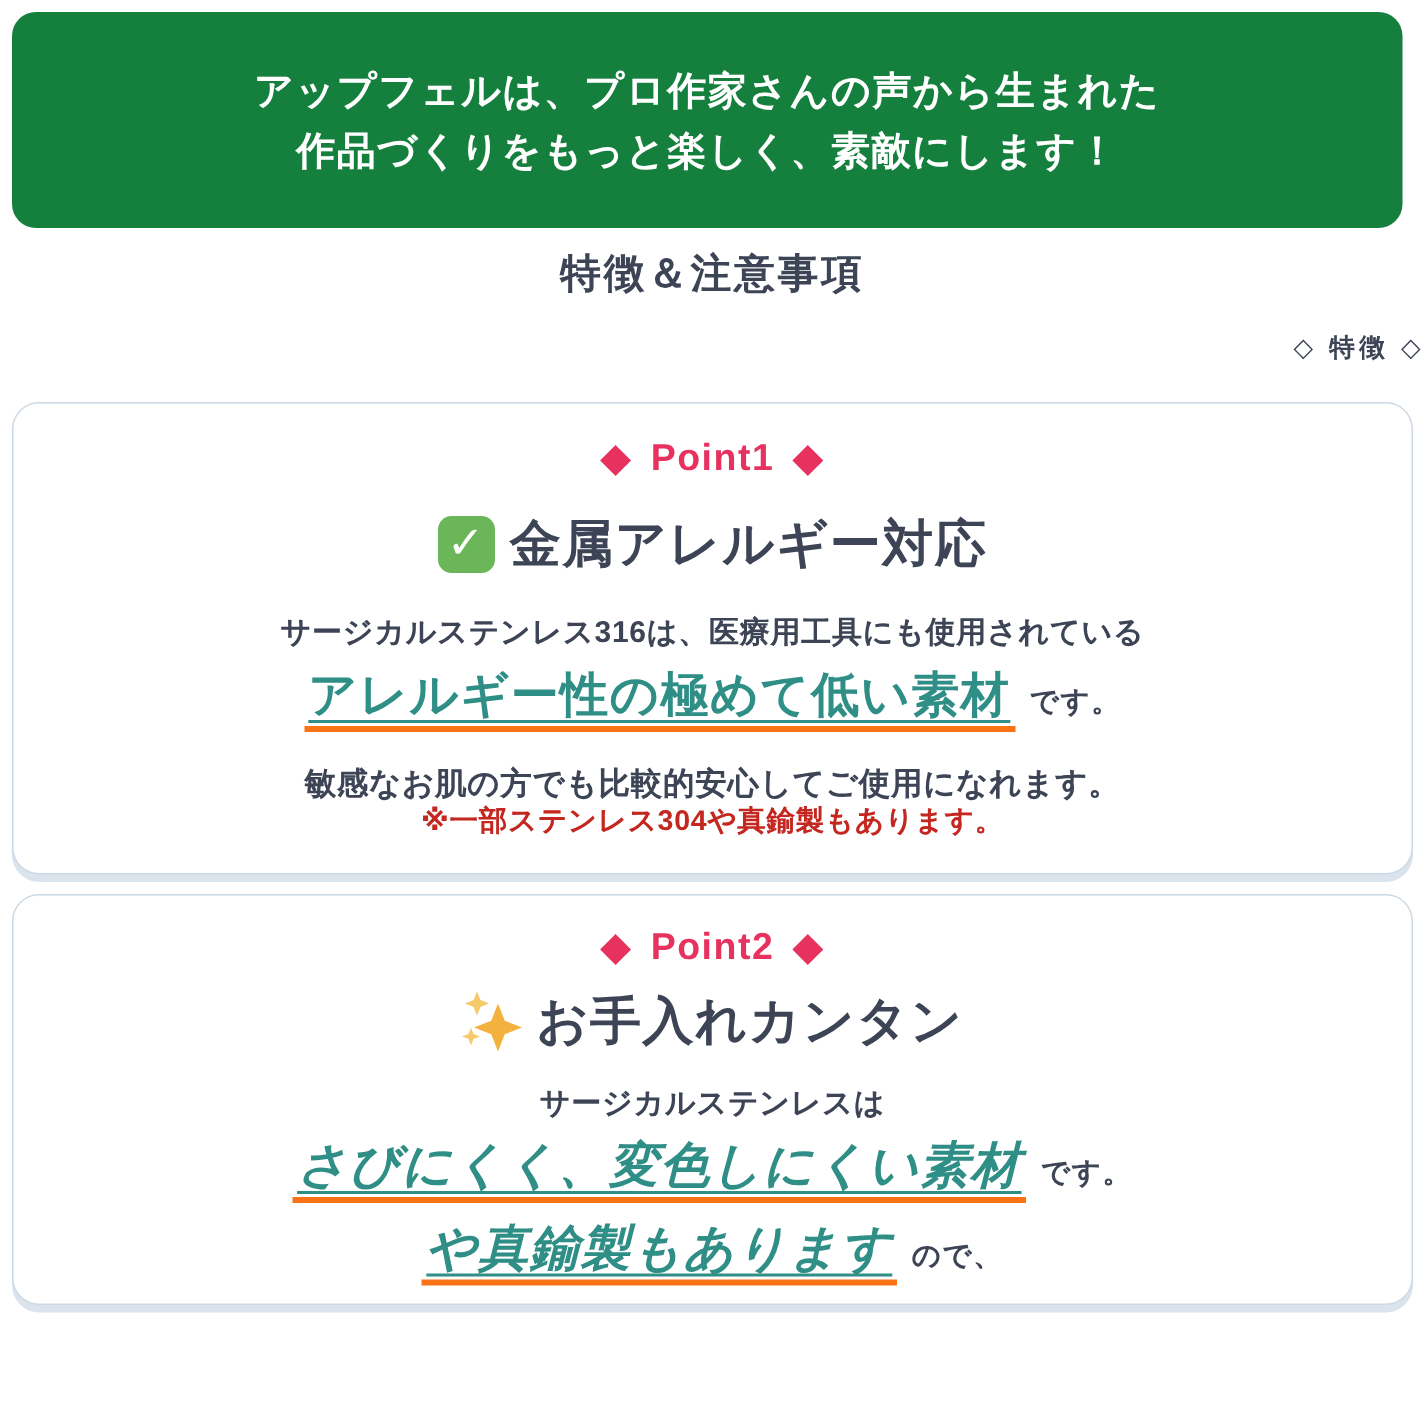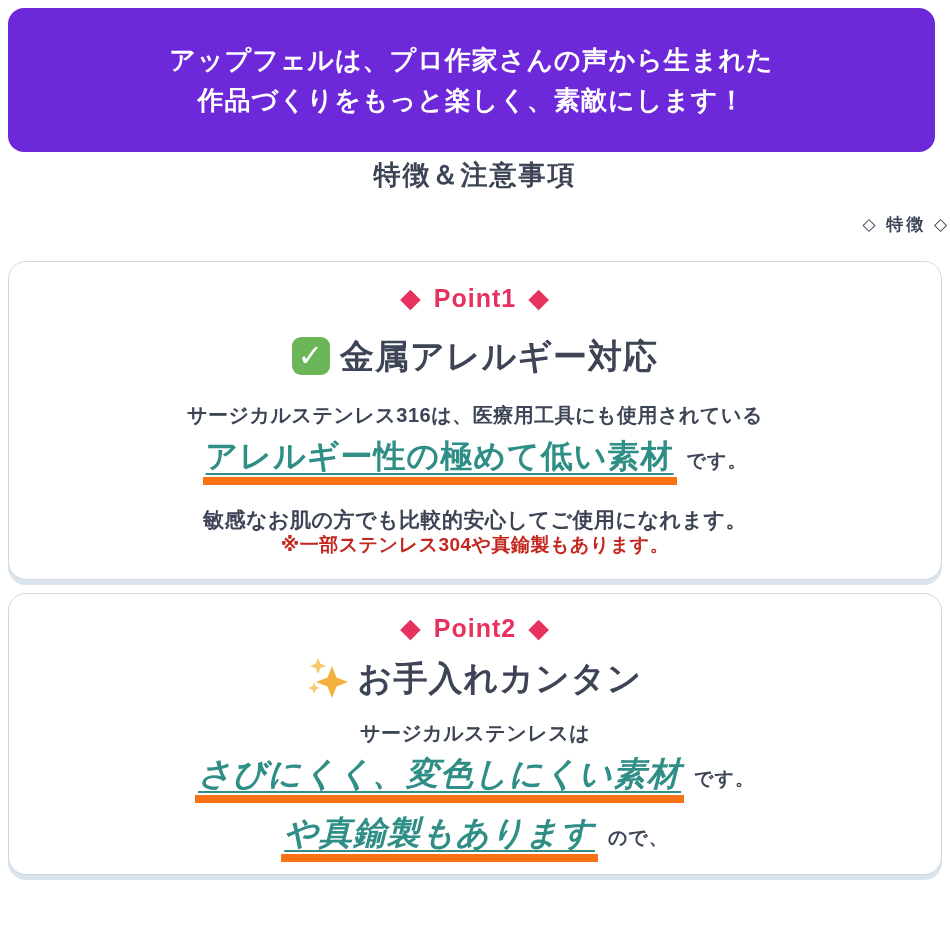--- a/index.html
+++ b/index.html
@@ -8,40 +8,40 @@
     background: #ffffff;
     font-family: "Liberation Sans", "DejaVu Sans", sans-serif;
     overflow: hidden;
   }
   body { height: 950px; position: relative; }
 
   
   .banner {
     margin: 8px 15px 0 8px;
     height: 144px;
-    background: #6d28d9;
+    background: #15803d;
     border-radius: 16px;
     display: flex;
     flex-direction: column;
     justify-content: center;
     align-items: center;
     gap: 14px;
   }
   .banner-line {
     color: #ffffff;
     font-weight: bold;
     font-size: 26px;
     letter-spacing: 1px;
     line-height: 1;
     white-space: nowrap;
   }
 
   
   .page-title {
-    margin-top: 7px;
+    margin-top: 14px;
     text-align: center;
     color: #3c4455;
     font-size: 27px;
     font-weight: bold;
     line-height: 32px;
     letter-spacing: 2px;
   }
   .section-subtitle {
     margin-top: 22px;
     text-align: right;
@@ -123,21 +123,21 @@
     display: flex;
     align-items: baseline;
     justify-content: center;
   }
   .highlight-text {
     color: #2f8e85;
     font-size: 32px;
     font-weight: bold;
     line-height: 40px;
     letter-spacing: 1px;
-    border-bottom: 8px solid #f97316;
+    border-bottom: 4px solid #f97316;
     text-decoration: underline;
     text-decoration-color: #2f8e85;
     text-decoration-thickness: 2px;
     text-underline-offset: 6px;
     padding: 0 3px 1px 3px;
   }
   .card-2 .highlight-text { font-size: 33px; font-style: italic; }
   .card-2 .highlight-line + .highlight-line { margin-top: 10px; }
   .highlight-suffix {
     color: #3c4455;

